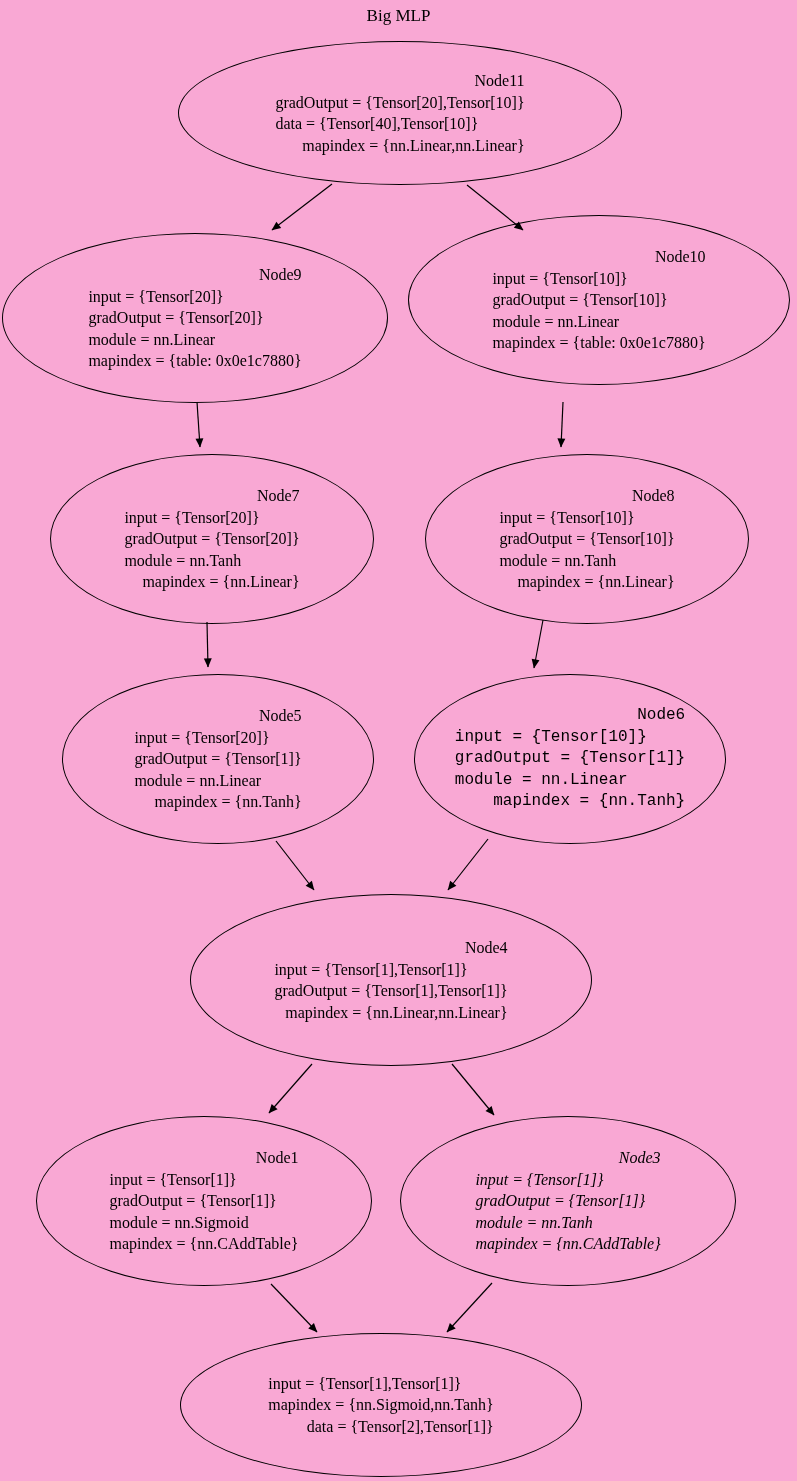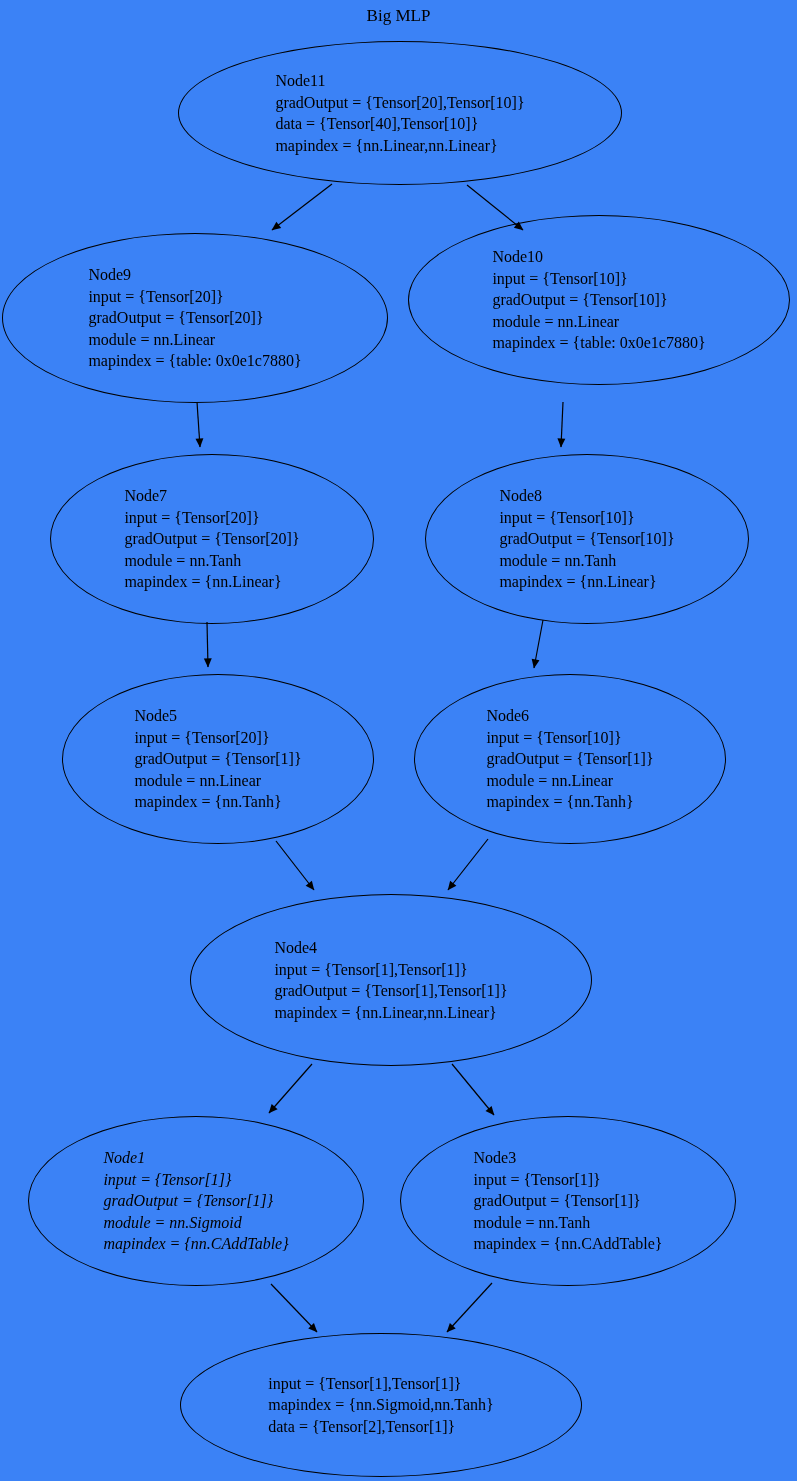--- a/index.html
+++ b/index.html
@@ -1,20 +1,20 @@
 <!DOCTYPE html>
 <html><head>
 <meta charset="utf-8">
 <style>
   html, body { margin: 0; padding: 0; background: #ffffff; }
   .canvas {
     position: relative;
     width: 797px;
     height: 1481px;
-    background: #3b82f6;
+    background: #f9a8d4;
     font-family: "Liberation Serif", serif;
     color: #000000;
     overflow: hidden;
   }
   .graph-title {
     position: absolute;
     top: 6px;
     left: 0;
     width: 100%;
     text-align: center;
@@ -38,21 +38,21 @@
     align-items: center;
     justify-content: center;
     background: #ffffff00;
   }
   .lines { display: inline-block; text-align: left; }
   .line {
     font-size: 16px;
     line-height: 21.5px;
     white-space: nowrap;
   }
-  .line.center { text-align: left; }
+  .line.center { text-align: right; }
 </style>
 </head>
 <body>
 
 <div class="canvas">
   <div class="graph-title">Big MLP</div>
   <svg class="edge-layer" viewBox="0 0 797 1481" xmlns="http://www.w3.org/2000/svg">
     <defs>
       <marker id="arrowhead" viewBox="0 0 10 10" refX="9.5" refY="5" markerWidth="13" markerHeight="9" markerUnits="userSpaceOnUse" orient="auto">
         <path d="M0,0.6 L10,5 L0,9.4 z"></path>
@@ -120,47 +120,47 @@
       </div>
       <div class="node" style="left: 62px; top: 674px; width: 312px; height: 170px;">
         <div class="lines">
           <div class="line center">Node5</div>
           <div class="line">input = {Tensor[20]}</div>
           <div class="line">gradOutput = {Tensor[1]}</div>
           <div class="line">module = nn.Linear</div>
           <div class="line center">mapindex = {nn.Tanh}</div>
         </div>
       </div>
-      <div class="node" style="left: 414px; top: 674px; width: 312px; height: 170px;">
+      <div class="node" style="left: 414px; top: 674px; width: 312px; height: 170px; font-family: Liberation Mono, monospace;">
         <div class="lines">
           <div class="line center">Node6</div>
           <div class="line">input = {Tensor[10]}</div>
           <div class="line">gradOutput = {Tensor[1]}</div>
           <div class="line">module = nn.Linear</div>
           <div class="line center">mapindex = {nn.Tanh}</div>
         </div>
       </div>
       <div class="node" style="left: 190px; top: 894px; width: 402px; height: 172px;">
         <div class="lines">
           <div class="line center">Node4</div>
           <div class="line">input = {Tensor[1],Tensor[1]}</div>
           <div class="line">gradOutput = {Tensor[1],Tensor[1]}</div>
           <div class="line center">mapindex = {nn.Linear,nn.Linear}</div>
         </div>
       </div>
-      <div class="node" style="left: 28px; top: 1116px; width: 336px; height: 170px; font-style: italic;">
+      <div class="node" style="left: 36px; top: 1116px; width: 336px; height: 170px;">
         <div class="lines">
           <div class="line center">Node1</div>
           <div class="line">input = {Tensor[1]}</div>
           <div class="line">gradOutput = {Tensor[1]}</div>
           <div class="line">module = nn.Sigmoid</div>
           <div class="line center">mapindex = {nn.CAddTable}</div>
         </div>
       </div>
-      <div class="node" style="left: 400px; top: 1116px; width: 336px; height: 170px;">
+      <div class="node" style="left: 400px; top: 1116px; width: 336px; height: 170px; font-style: italic;">
         <div class="lines">
           <div class="line center">Node3</div>
           <div class="line">input = {Tensor[1]}</div>
           <div class="line">gradOutput = {Tensor[1]}</div>
           <div class="line">module = nn.Tanh</div>
           <div class="line center">mapindex = {nn.CAddTable}</div>
         </div>
       </div>
       <div class="node" style="left: 180px; top: 1333px; width: 402px; height: 144px;">
         <div class="lines">

